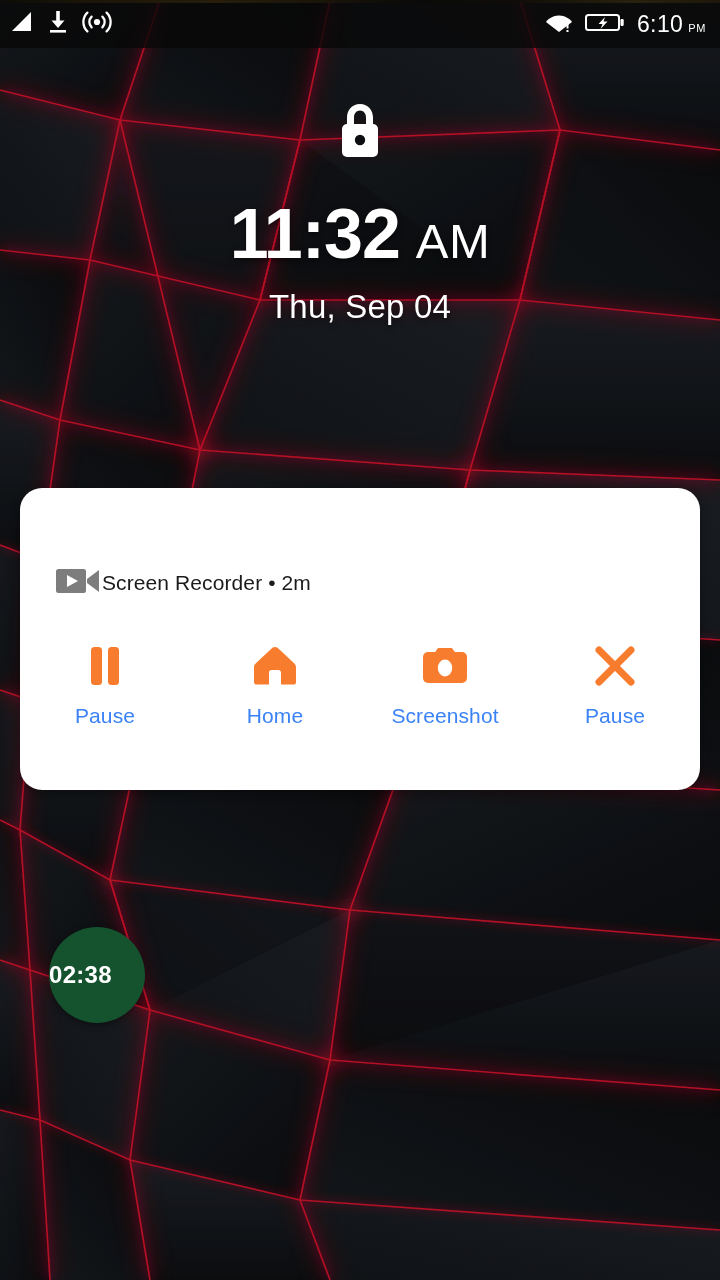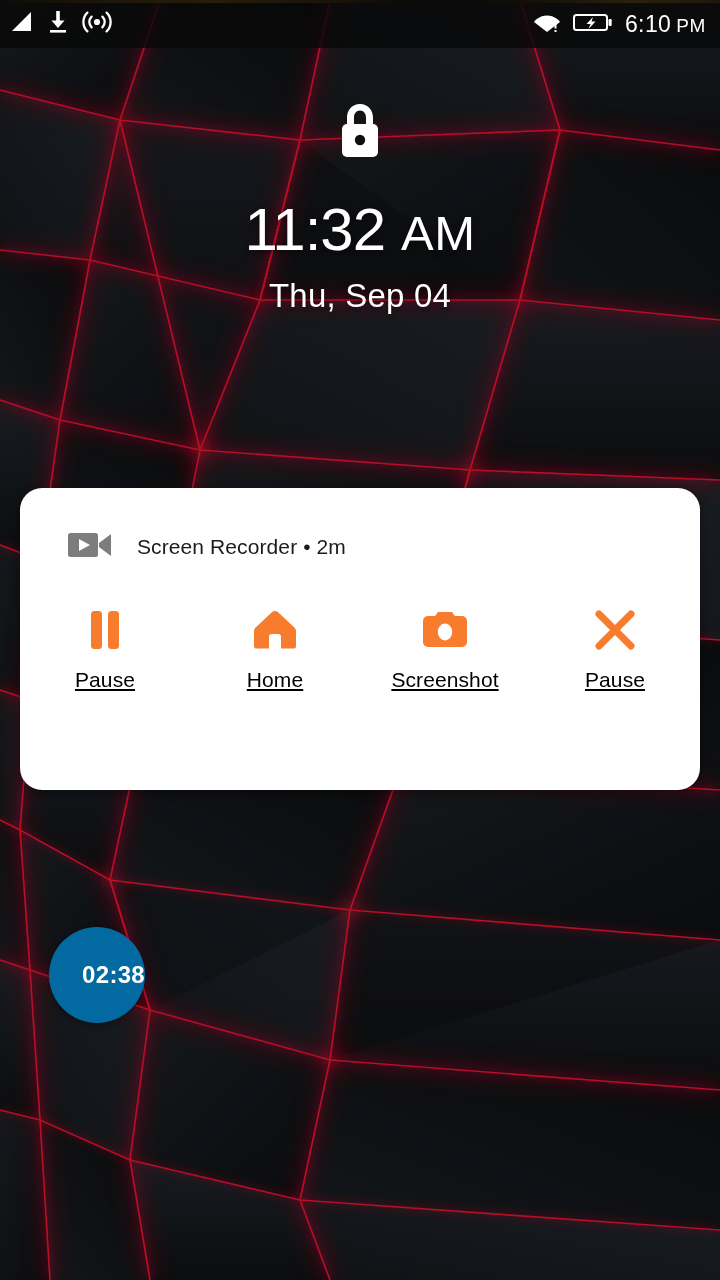--- a/index.html
+++ b/index.html
@@ -43,73 +43,74 @@
     z-index:5;
     color:#ffffff;
   }
   .sb-left, .sb-right { display:flex; align-items:center; }
   .sb-left { gap:13px; }
   .sb-right { gap:12px; }
   .sb-time {
     font-size:23px; color:#ffffff; letter-spacing:.4px;
     display:flex; align-items:baseline; gap:5px;
   }
-  .sb-time .ampm { font-size:19px; letter-spacing:.6px; }
+  .sb-time .ampm { font-size:11px; letter-spacing:.6px; }
 
   
   #lock-icon { position:absolute; top:102px; left:0; width:720px; text-align:center; z-index:4; }
   #clock-block {
     position:absolute; top:198px; left:0; width:720px;
     text-align:center; z-index:4; color:#fff;
     text-shadow:0 2px 6px rgba(0,0,0,.55);
   }
   #clock-row { display:flex; align-items:baseline; justify-content:center; gap:16px; }
-  #clock-time { font-size:60px; line-height:1.05; font-weight:400; letter-spacing:-1px; }
+  #clock-time { font-size:70px; line-height:1.05; font-weight:700; letter-spacing:-1px; }
   #clock-ampm { font-size:49px; font-weight:400; letter-spacing:.5px;text-align:right; }
   #clock-date { margin-top:16px; font-size:33px; font-weight:400; letter-spacing:.2px; }
 
   
   #notification-card {
     position:absolute; left:20px; top:488px;
     width:680px; height:302px;
     background:#ffffff;
     border-radius:22px;
     z-index:6;
     box-shadow:0 3px 10px rgba(0,0,0,.35);
     overflow:hidden;
   }
   .notif-header {
-    display:flex; align-items:center; gap:25px;
-    padding:42px 0 0 48px;
+    display:flex; align-items:center; gap:2px;
+    padding:42px 0 0 36px;
+    margin-top:36px;
   }
   .notif-title {
     font-size:21px; color:#1b1b1b; font-weight:500; letter-spacing:.1px;
     white-space:nowrap;
   }
   .notif-actions {
     display:flex; align-items:flex-start;
     padding:44px 0 0 0;
   }
   .action {
     flex:1 1 0; display:flex; flex-direction:column;
     align-items:center; gap:16px;
     background:none; border:none; cursor:pointer;
     font-family:inherit;
   }
   .action .glyph { height:44px; display:flex; align-items:center; justify-content:center; }
   .action .label {
-    font-size:21px; color:#000000; letter-spacing:.1px;text-decoration:underline;
+    font-size:21px; color:#3b82f6; letter-spacing:.1px;
   }
 
   
   #timer-bubble {
     position:absolute; left:49px; top:927px;
     width:96px; height:96px; border-radius:50%;
-    background:#0369a1;
-    display:flex; align-items:center; justify-content:flex-end;
+    background:#14532d;
+    display:flex; align-items:center; justify-content:flex-start;
     z-index:6;
     box-shadow:0 2px 6px rgba(0,0,0,.4);
   }
   #timer-bubble .t {
     color:#ffffff; font-size:24px; font-weight:bold; letter-spacing:.3px;
   }
 </style>
 </head>
 <body>
 

